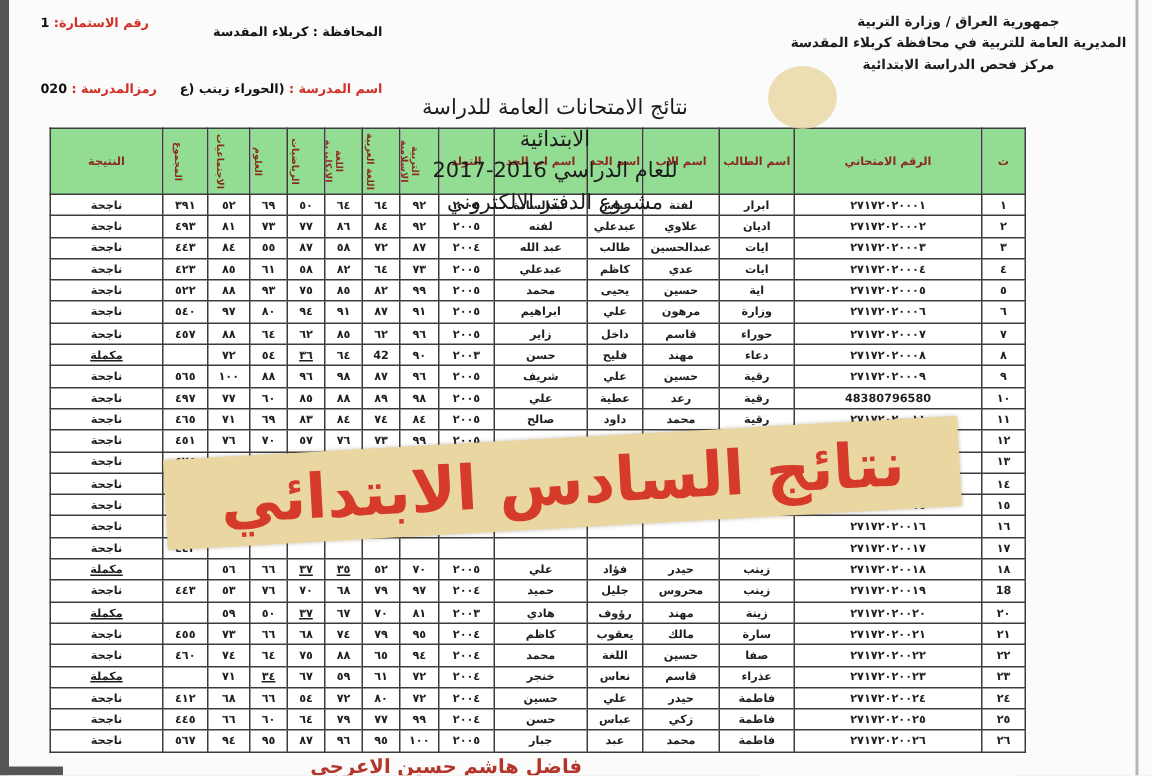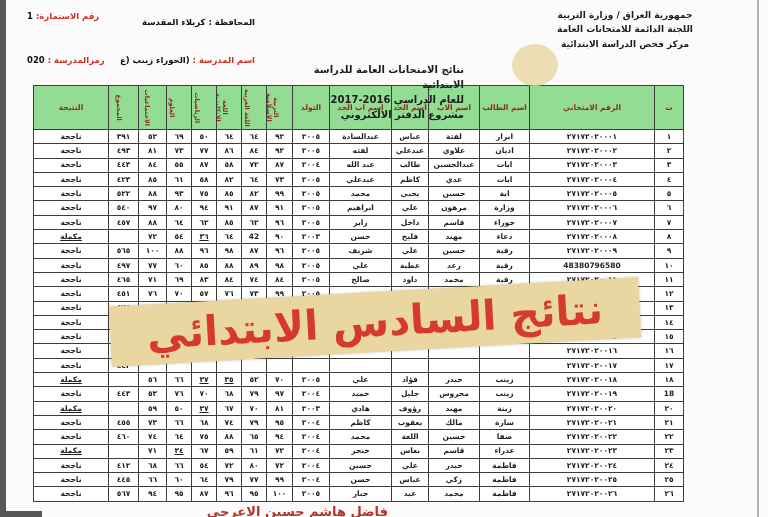--- a/index.html
+++ b/index.html
@@ -6,24 +6,24 @@
   .page{
     position:relative;width:768px;height:517px;background:#fbfbfb;overflow:hidden;
     font-family:"DejaVu Sans",sans-serif;direction:rtl;
   }
   
   .edge-left{position:absolute;left:0;top:0;width:6px;height:517px;background:#565656;}
   .edge-bottom{position:absolute;left:0;top:511px;width:42px;height:6px;background:#565656;}
   .edge-right{position:absolute;left:757px;top:0;width:2px;height:517px;background:#b5b5b5;}
 
   
-  .hdr-right{position:absolute;top:8px;left:496px;width:258px;text-align:center;
+  .hdr-right{position:absolute;top:8px;left:510px;width:258px;text-align:center;
     font-size:9px;font-weight:bold;color:#1c1c1c;line-height:1.6;}
-  .hdr-center{position:absolute;top:20px;left:276px;width:188px;text-align:right;
-    font-size:10px;font-weight:bold;color:#1c1c1c;line-height:1.5;}
+  .hdr-center{position:absolute;top:20px;left:276px;width:188px;text-align:center;
+    font-size:14px;font-weight:normal;color:#1c1c1c;line-height:1.5;}
   .hdr-center>div{position:relative;z-index:1;}
   .stamp{position:absolute;left:50%;top:24px;width:46px;height:42px;margin-left:-23px;
     background:var(--banner-bg,#e9d6a0);opacity:.8;border-radius:50%;z-index:0;}
   .round{color:var(--round-orange,#e2661c);}
 
   .form-row{position:absolute;left:27px;width:228px;display:flex;justify-content:space-between;align-items:flex-start;}
   .r1{top:11px;text-align:center;}
   .r2{top:55px;}
   .fld{font-size:8.5px;font-weight:bold;color:#141414;white-space:nowrap;}
   .fld.low{margin-top:6px;}
@@ -57,21 +57,21 @@
 </head>
 <body>
 
 <div class="page">
   <div class="edge-left"></div>
   <div class="edge-bottom"></div>
   <div class="edge-right"></div>
 
   <div class="hdr-right">
     <div>جمهورية العراق / وزارة التربية</div>
-    <div>اللجنة الدائمة للامتحانات العامة</div>
+    <div>المديرية العامة للتربية في محافظة كربلاء المقدسة</div>
     <div>مركز فحص الدراسة الابتدائية</div>
   </div>
 
   <div class="hdr-center">
     <div class="stamp"></div>
     <div>نتائج الامتحانات العامة للدراسة الابتدائية</div>
     <div>للعام الدراسي 2016-2017</div>
     <div>مشروع الدفتر الالكتروني</div>
   </div>
 

